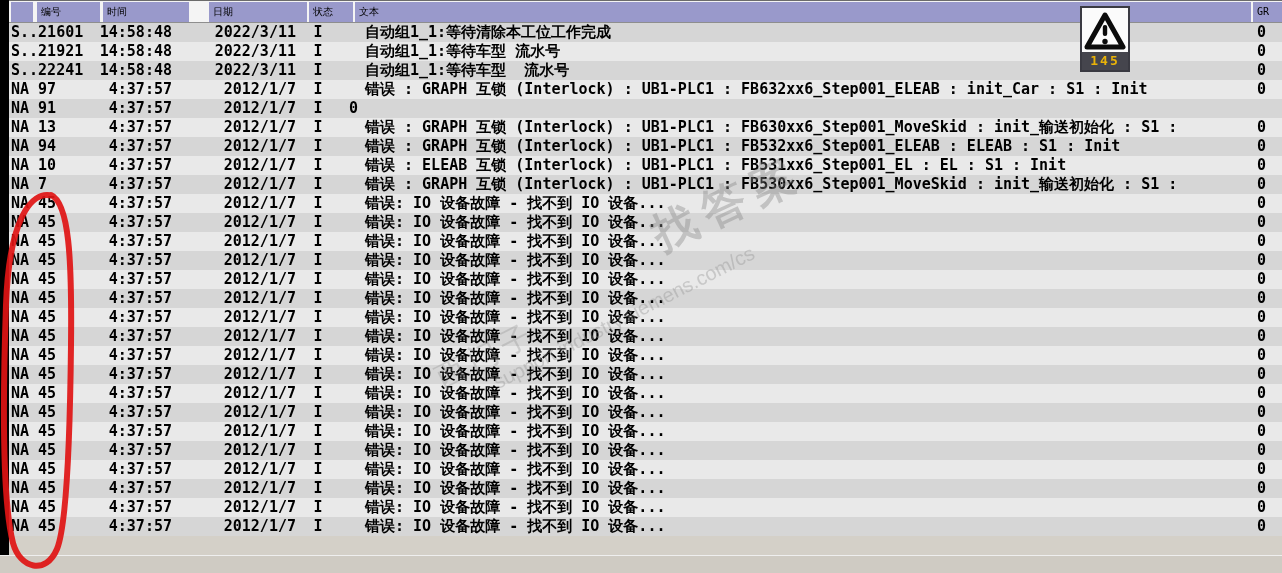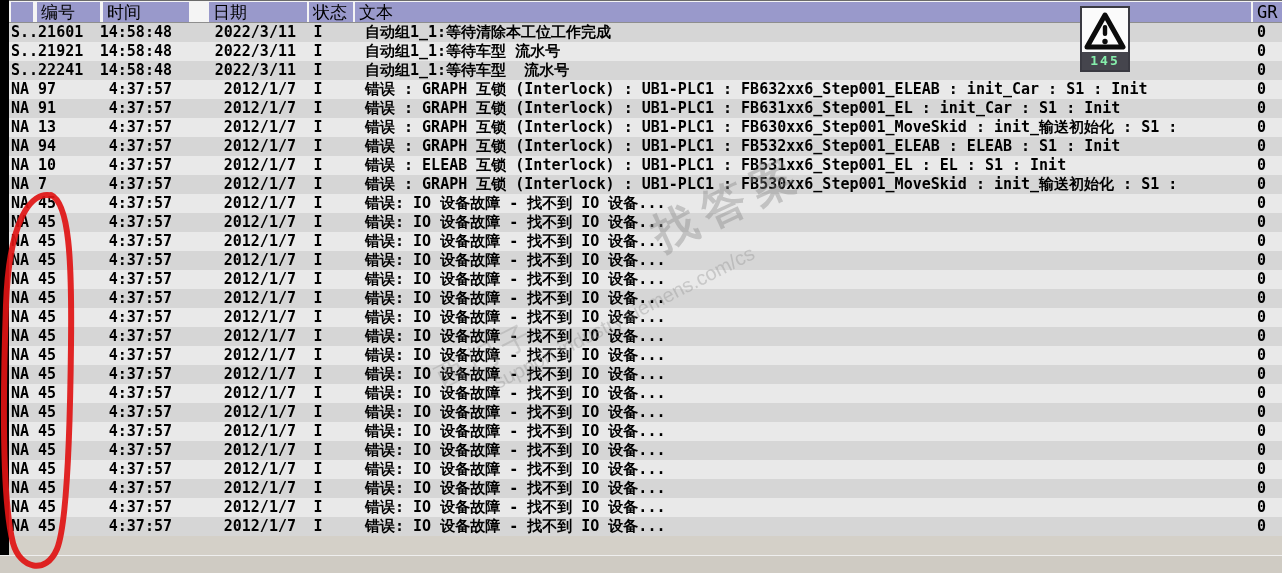--- a/index.html
+++ b/index.html
@@ -8,21 +8,21 @@
     background:#D4D0C8;
     font-family:"DejaVu Sans Mono","Liberation Mono",monospace;
     color:#000;
   }
   .screen{position:absolute;inset:0;}
   .left-strip{position:absolute;left:0;top:0;width:9px;height:555px;background:#000;}
   
   .header{position:absolute;left:9px;top:0;width:1273px;height:23px;background:#F4F4F4;
           border-top:1px solid #6b6b6b;box-sizing:border-box;border-bottom:1px solid #8e8e8e;}
   .hcell{position:absolute;top:1px;height:20px;line-height:20px;background:var(--header-bg,#9999CB);
-         font-size:17px;padding-left:4px;box-sizing:border-box;white-space:pre;overflow:hidden;}
+         font-size:10px;padding-left:4px;box-sizing:border-box;white-space:pre;overflow:hidden;}
   .hc0{left:2px;width:22px;}
   .hc1{left:28px;width:63px;}
   .hc2{left:94px;width:86px;}
   .hc3{left:200px;width:98px;}
   .hc4{left:300px;width:44px;}
   .hc5{left:346px;width:896px;}
   .hc6{left:1244px;width:29px;}
   
   .rows{position:absolute;left:9px;top:23px;width:1273px;font-weight:bold;}
   .row{display:flex;height:19px;font-size:15px;line-height:19px;}
@@ -36,21 +36,21 @@
   .c-text{flex:1;padding-left:25px;}
   .c-gr{width:34px;padding-left:9px;}
   
   .bottom-bar{position:absolute;left:0;top:555px;width:1282px;height:18px;
               background:var(--bottom-bar,#CFCBC3);border-top:1px solid #efefef;box-sizing:border-box;}
   
   .badge{position:absolute;left:1080px;top:6px;width:50px;height:66px;
          border:2px solid var(--badge-border,#3A3A42);background:#FBFBFB;box-sizing:border-box;}
   .badge-tri{position:absolute;left:0;top:1px;width:46px;height:44px;display:flex;align-items:center;justify-content:center;}
   .badge-count{position:absolute;left:0;bottom:0;width:46px;height:18px;background:var(--badge-bar,#45454D);
-               color:#86efac;font-size:13px;font-weight:bold;text-align:center;line-height:18px;letter-spacing:2px;}
+               color:#eab308;font-size:13px;font-weight:bold;text-align:center;line-height:18px;letter-spacing:2px;}
   
   .wm{position:absolute;pointer-events:none;font-family:"Liberation Sans",sans-serif;
       color:rgba(135,135,135,0.40);white-space:pre;}
   .wm1{left:655px;top:208px;font-size:44px;font-weight:bold;letter-spacing:10px;
        transform:rotate(-25deg);transform-origin:left center;}
   .wm2{left:495px;top:372px;font-size:20px;transform:rotate(-27deg);transform-origin:left center;
        color:rgba(140,140,140,0.36);}
   .wm3{left:438px;top:360px;font-size:30px;transform:rotate(-27deg);transform-origin:left center;
        color:rgba(140,140,140,0.30);letter-spacing:6px;}
   
@@ -104,21 +104,20 @@
       <div class="c c-date">2012/1/7</div>
       <div class="c c-state">I</div>
       <div class="c c-text">错误 : GRAPH 互锁 (Interlock) : UB1-PLC1 : FB632xx6_Step001_ELEAB : init_Car : S1 : Init</div>
       <div class="c c-gr">0</div>
     </div>
       <div class="row odd">
       <div class="c c-id">NA 91</div>
       <div class="c c-time">4:37:57</div>
       <div class="c c-date">2012/1/7</div>
       <div class="c c-state">I</div>
-      <div class="c c-text">错误 : GRAPH 互锁 (Interlock) : UB1-PLC1 : FB631xx6_Step001_EL : init_Car : S1 : Init</div>
       <div class="c c-gr">0</div>
     </div>
       <div class="row even">
       <div class="c c-id">NA 13</div>
       <div class="c c-time">4:37:57</div>
       <div class="c c-date">2012/1/7</div>
       <div class="c c-state">I</div>
       <div class="c c-text">错误 : GRAPH 互锁 (Interlock) : UB1-PLC1 : FB630xx6_Step001_MoveSkid : init_输送初始化 : S1 :</div>
       <div class="c c-gr">0</div>
     </div>

